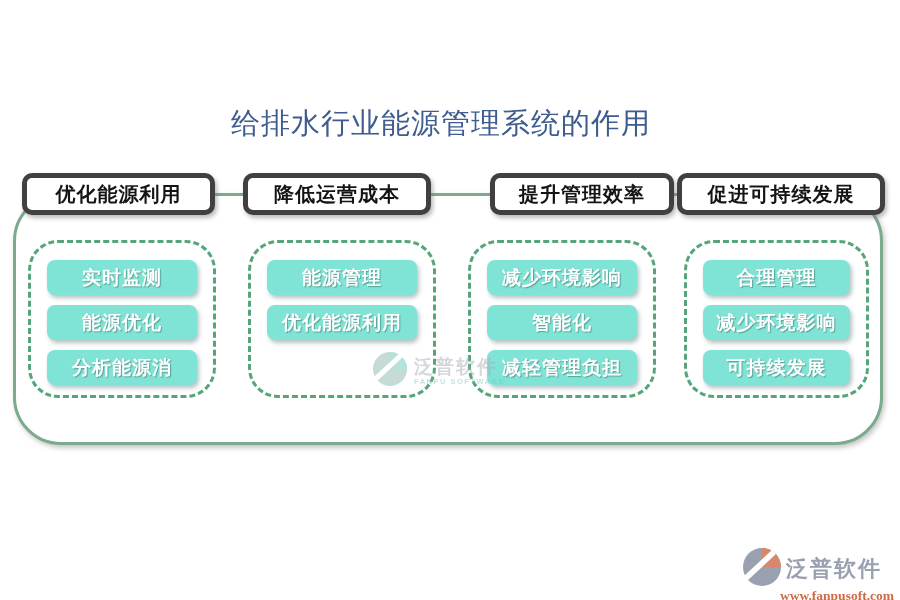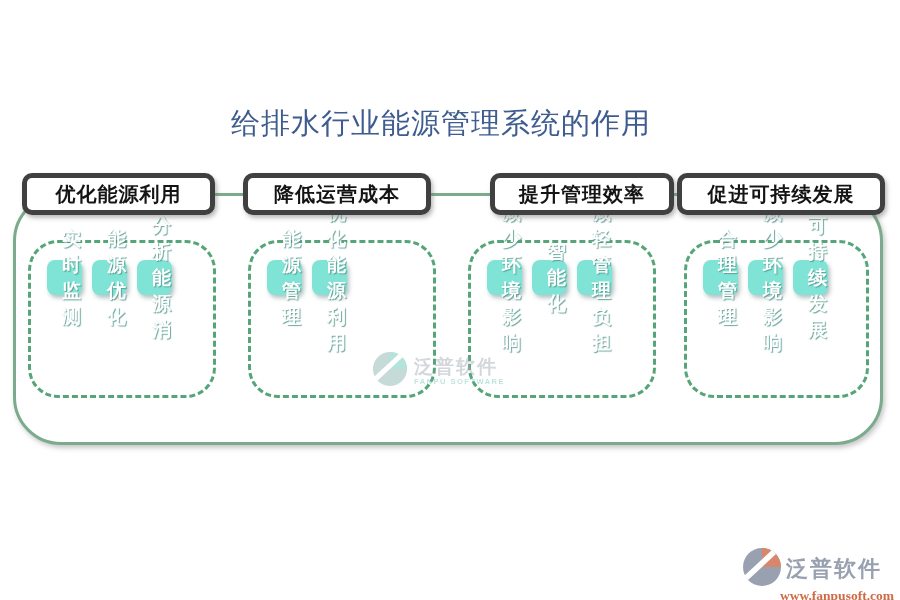--- a/index.html
+++ b/index.html
@@ -15,21 +15,21 @@
          box-shadow:2px 3px 5px rgba(130,130,130,.45);z-index:1;}
 
   .header{position:absolute;top:173px;height:42px;box-sizing:border-box;background:#fff;
           border:5px solid #404040;border-radius:10px;box-shadow:2px 3px 4px rgba(120,120,120,.5);
           display:flex;align-items:center;justify-content:center;z-index:3;
           font:bold 20px "Liberation Serif","DejaVu Serif",serif;color:#141414;letter-spacing:1px;}
   .h1{left:22px;width:193px}.h2{left:243px;width:188px}.h3{left:490px;width:184px}.h4{left:677px;width:208px}
 
   .group{position:absolute;top:240px;height:158px;box-sizing:border-box;
          border:3px dashed #55A578;border-radius:30px;z-index:2;
-         display:flex;flex-direction:row;padding:17px 16px 0;gap:10px;text-align:right;}
+         display:flex;flex-direction:column;padding:17px 16px 0;gap:10px;}
   .g1{left:28px;width:188px}.g2{left:248px;width:188px}.g3{left:468px;width:188px}.g4{left:684px;width:185px}
 
   .pill{flex:0 0 35px;height:35px;background:#7FE3D5;border-radius:8px;
         box-shadow:2px 3px 4px rgba(110,135,135,.5);
         display:flex;align-items:center;justify-content:center;
         font:bold 19px "Liberation Serif","DejaVu Serif",serif;color:#fff;
         text-shadow:1px 1px 1px rgba(80,150,140,.85);letter-spacing:1px;}
 
   
   .wm-center{position:absolute;left:372px;top:350px;z-index:4;display:flex;gap:6px;align-items:center;opacity:.5;}

